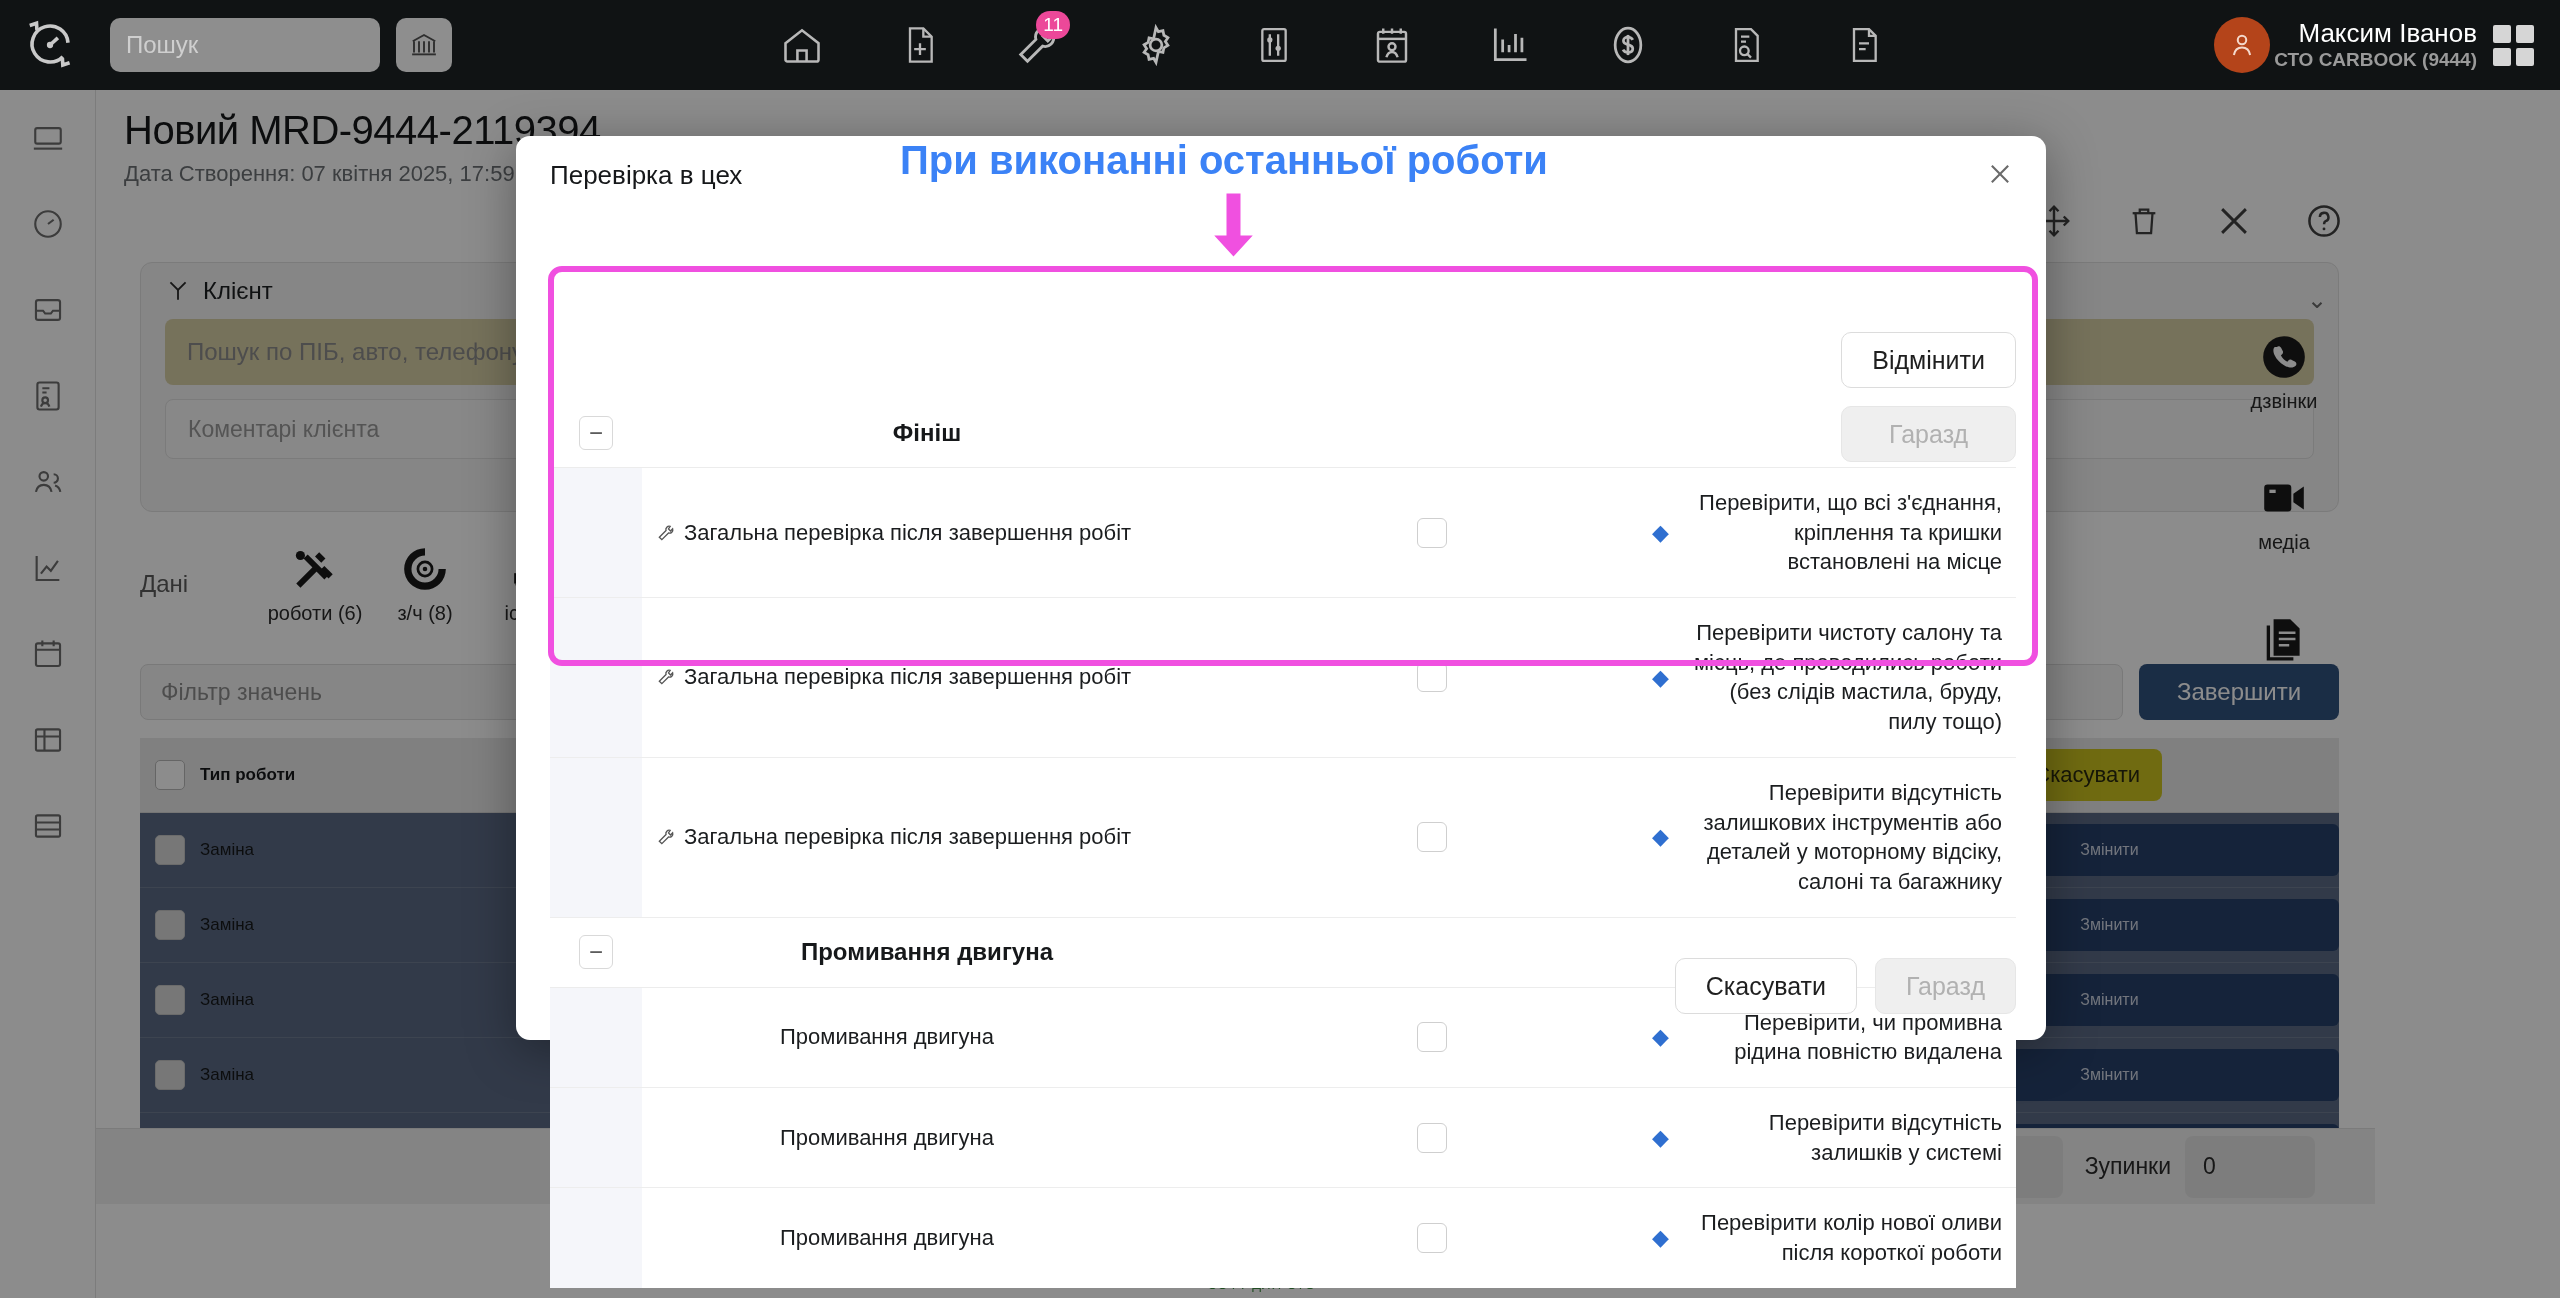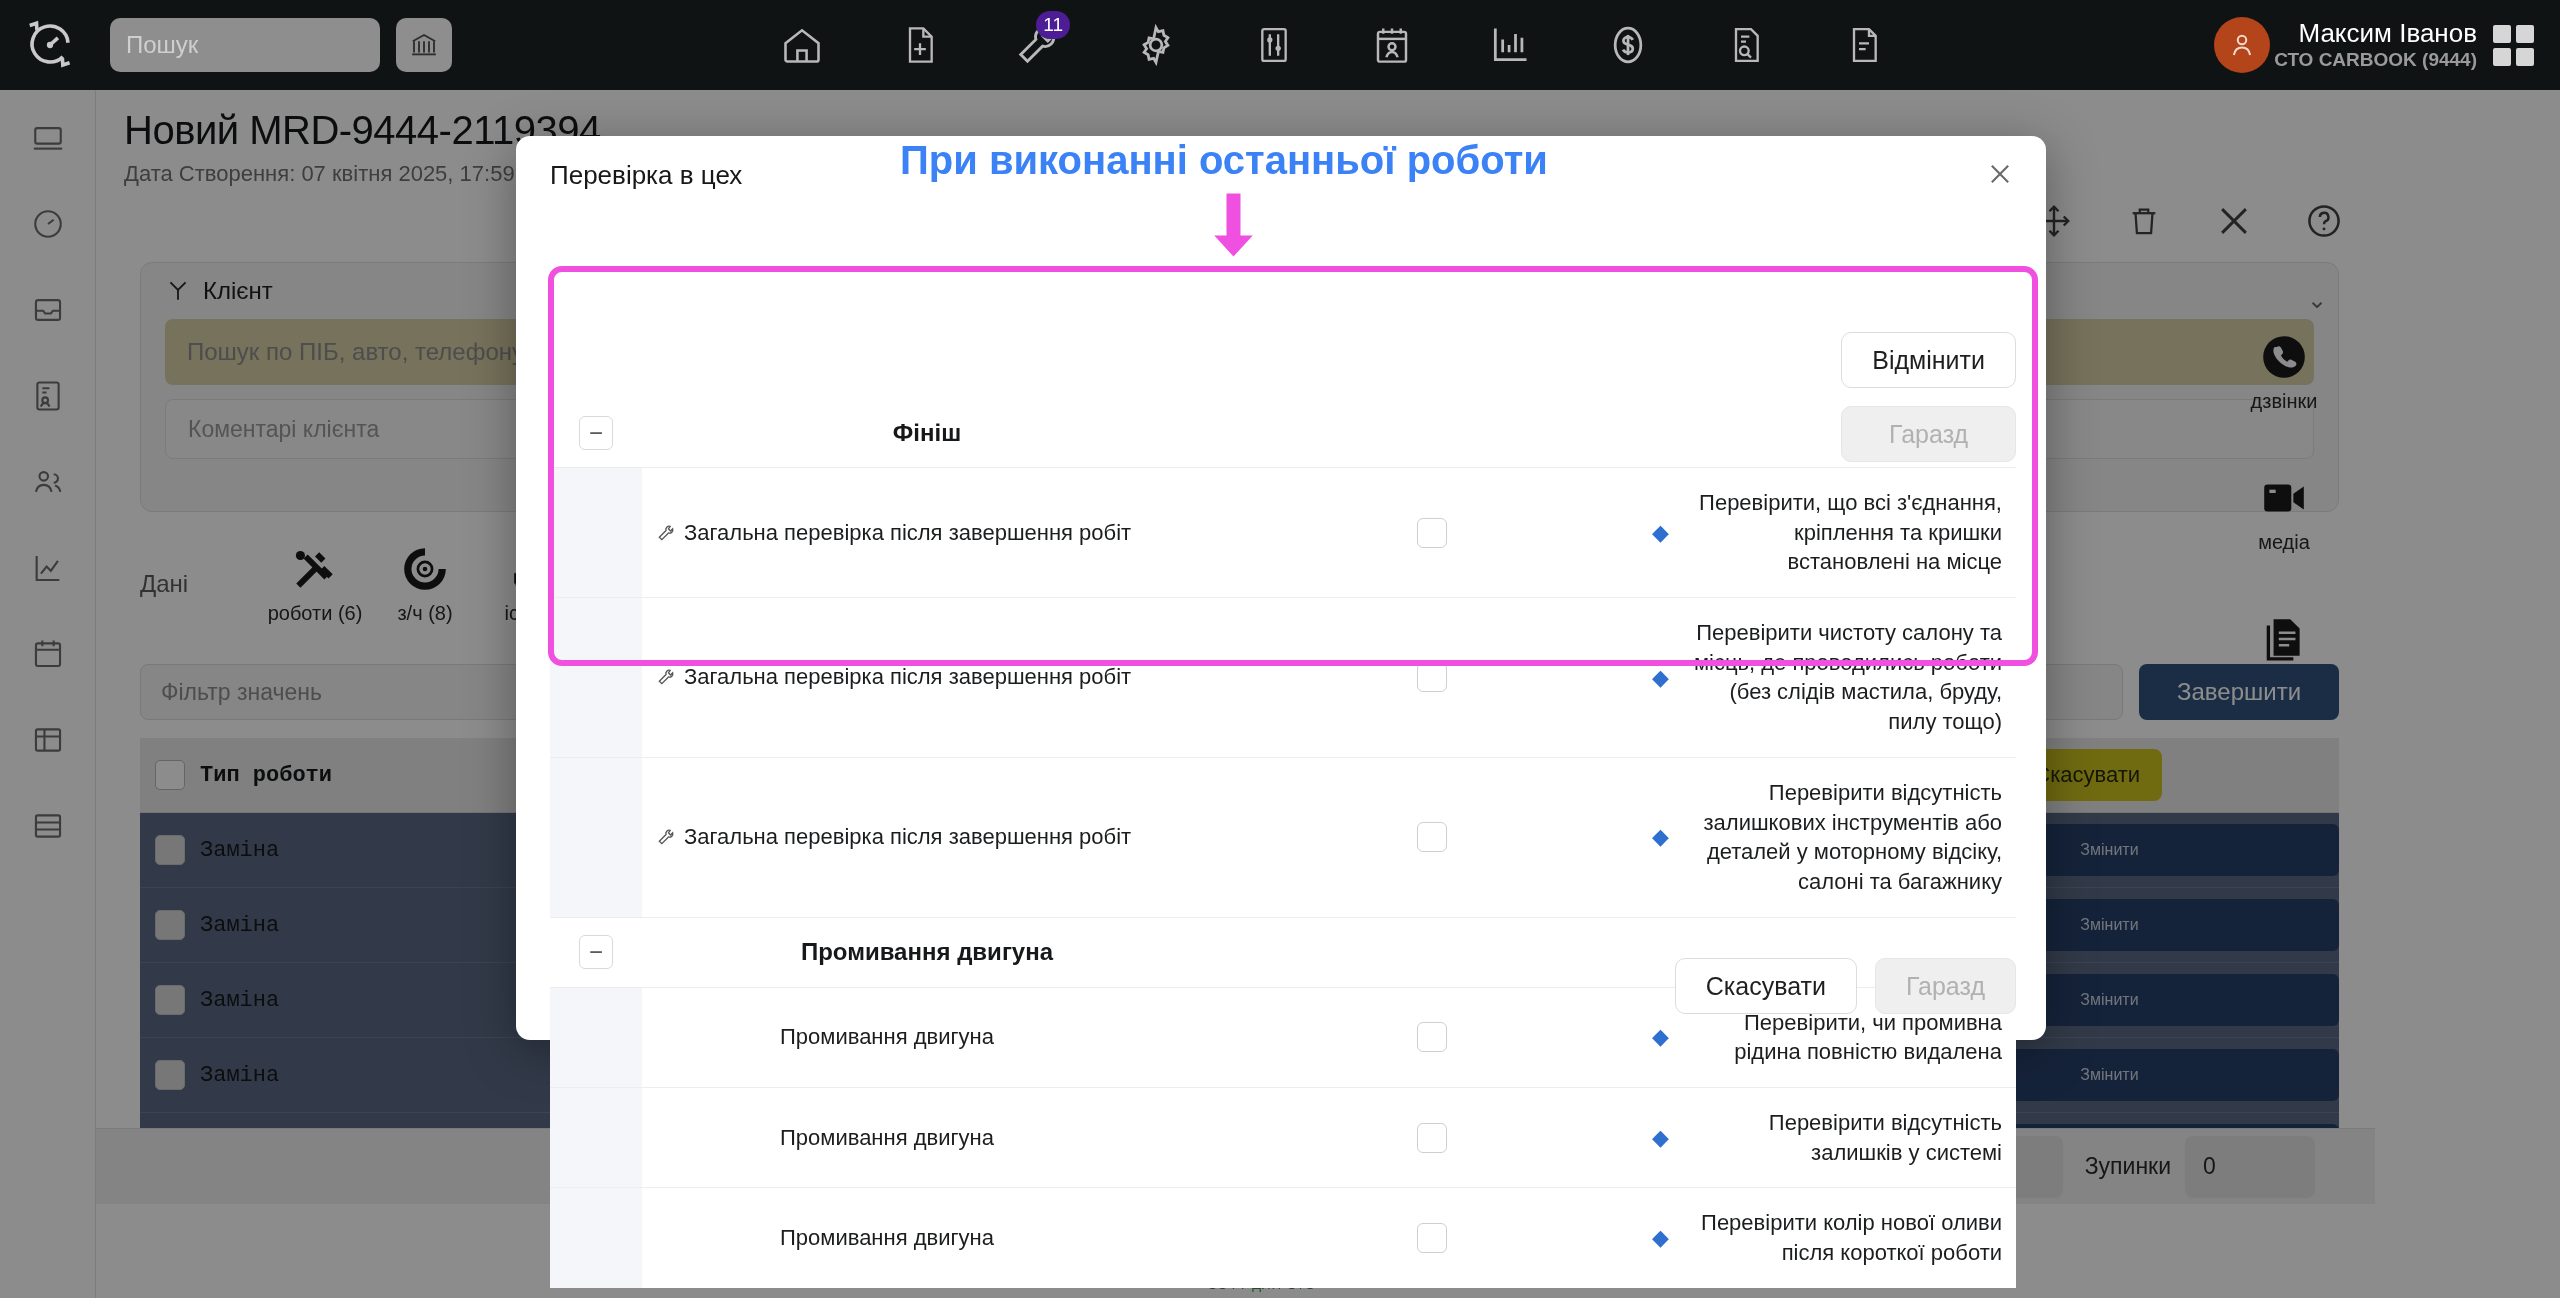--- a/index.html
+++ b/index.html
@@ -26,21 +26,21 @@
     font-size:24px; color:#3a3a3a; font-family:"Liberation Sans",sans-serif;
   }
   #search-box input::placeholder{ color:#cfcfcf; }
   #bank-btn{
     width:56px;height:54px;background:#8e8e8e;border-radius:10px;margin-left:16px;
     display:flex;align-items:center;justify-content:center;
   }
   #nav-icons{ flex:1; display:flex; align-items:center; justify-content:center; gap:62px; }
   .nav-ic{ position:relative; width:56px;height:56px; display:flex;align-items:center;justify-content:center;}
   .badge{
-    position:absolute; top:-6px; left:26px; background:#4c1d95; color:#fff;
+    position:absolute; top:-6px; left:26px; background:#ec4899; color:#fff;
     border-radius:14px; min-width:34px; height:28px; font-size:19px;
     display:flex;align-items:center;justify-content:center; padding:0 6px;
   }
   #user-block{ display:flex; align-items:center; padding-right:26px; gap:4px;}
   #avatar{
     width:56px;height:56px;border-radius:50%;background:#b4441a;
     display:flex;align-items:center;justify-content:center;
   }
   #user-text{ display:flex; flex-direction:column; align-items:flex-end; line-height:1.1;}
   #user-name{ color:#ffffff; font-size:26px; }
@@ -113,21 +113,21 @@
 
   
   #works-table{ position:absolute; left:140px; top:648px; right:36px; }
   .wrow{ display:flex; align-items:center; height:75px; border-bottom:1px solid rgba(255,255,255,0.12);}
   .wrow.head{ background:#e9e9e9; border-bottom:1px solid #d5d5d5;}
   .wrow.blue{ background:#5c6b85;}
   .wrow.green{ background:#7f9167;}
   .c-chk{ width:60px; display:flex;align-items:center;justify-content:center;}
   .chk{ width:30px;height:30px;border:1px solid #b9b9b9;border-radius:5px;background:#ffffff;}
   .wrow.blue .chk,.wrow.green .chk{ background:#d9d9d9; border-color:#c4c4c4;}
-  .c-type{ width:330px; font-size:22px; color:#16181a;font-family:Liberation Mono, monospace;}
+  .c-type{ width:330px; font-size:17px; color:#16181a;}
   .wrow.head .c-type{ font-weight:bold;}
   .c-name{ width:700px; font-size:22px; color:#1b1d1f;}
   .c-n1{ width:120px; font-size:22px;}
   .c-n2{ width:120px; font-size:22px;}
   .c-n3{ width:110px; font-size:22px; font-weight:bold;}
   .c-q{ width:110px; display:flex;align-items:center;justify-content:center;}
   .c-st{ width:180px; font-size:22px;}
   .c-act{ flex:1; display:flex; align-items:center; gap:14px; padding-left:10px;}
   .btn-wide{ flex:1; height:52px; background:#27406b; color:#cfd6e3; border:none;border-radius:6px;
     font-size:16px; font-family:"Liberation Sans",sans-serif; cursor:pointer;}

